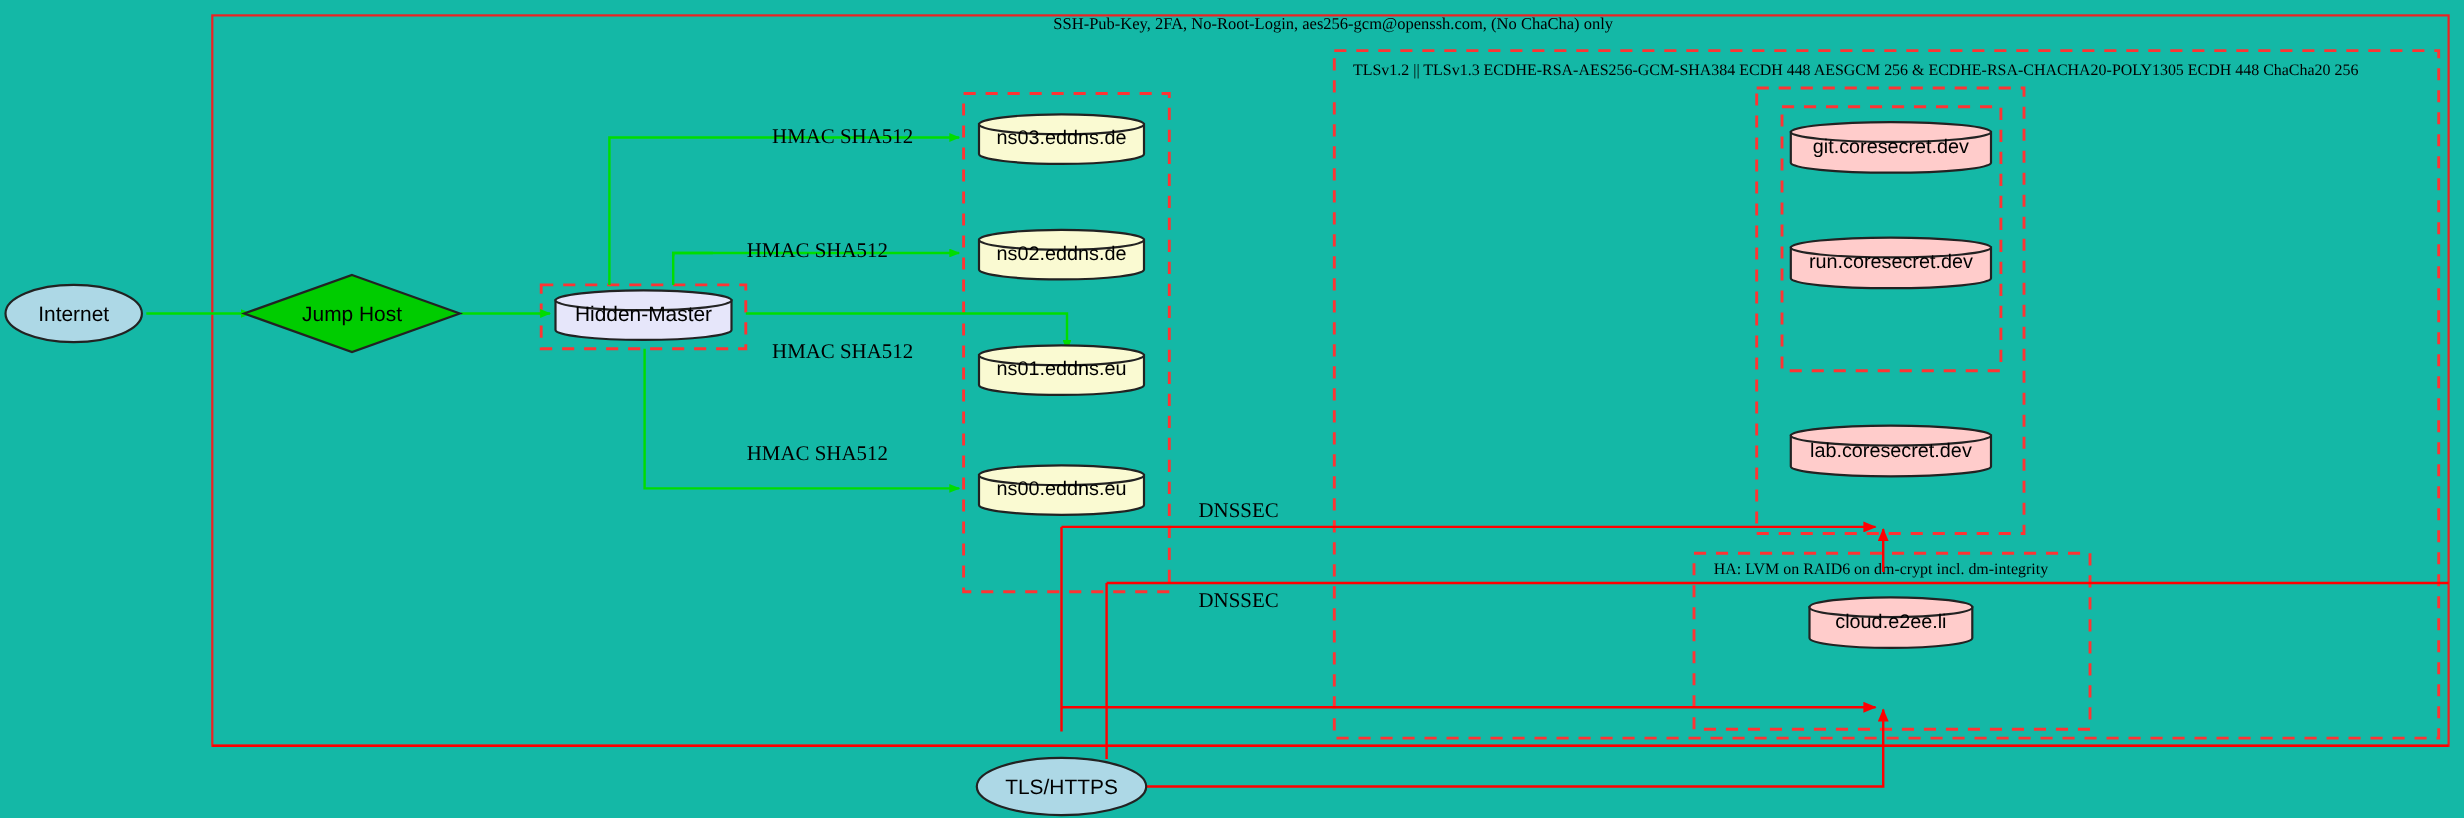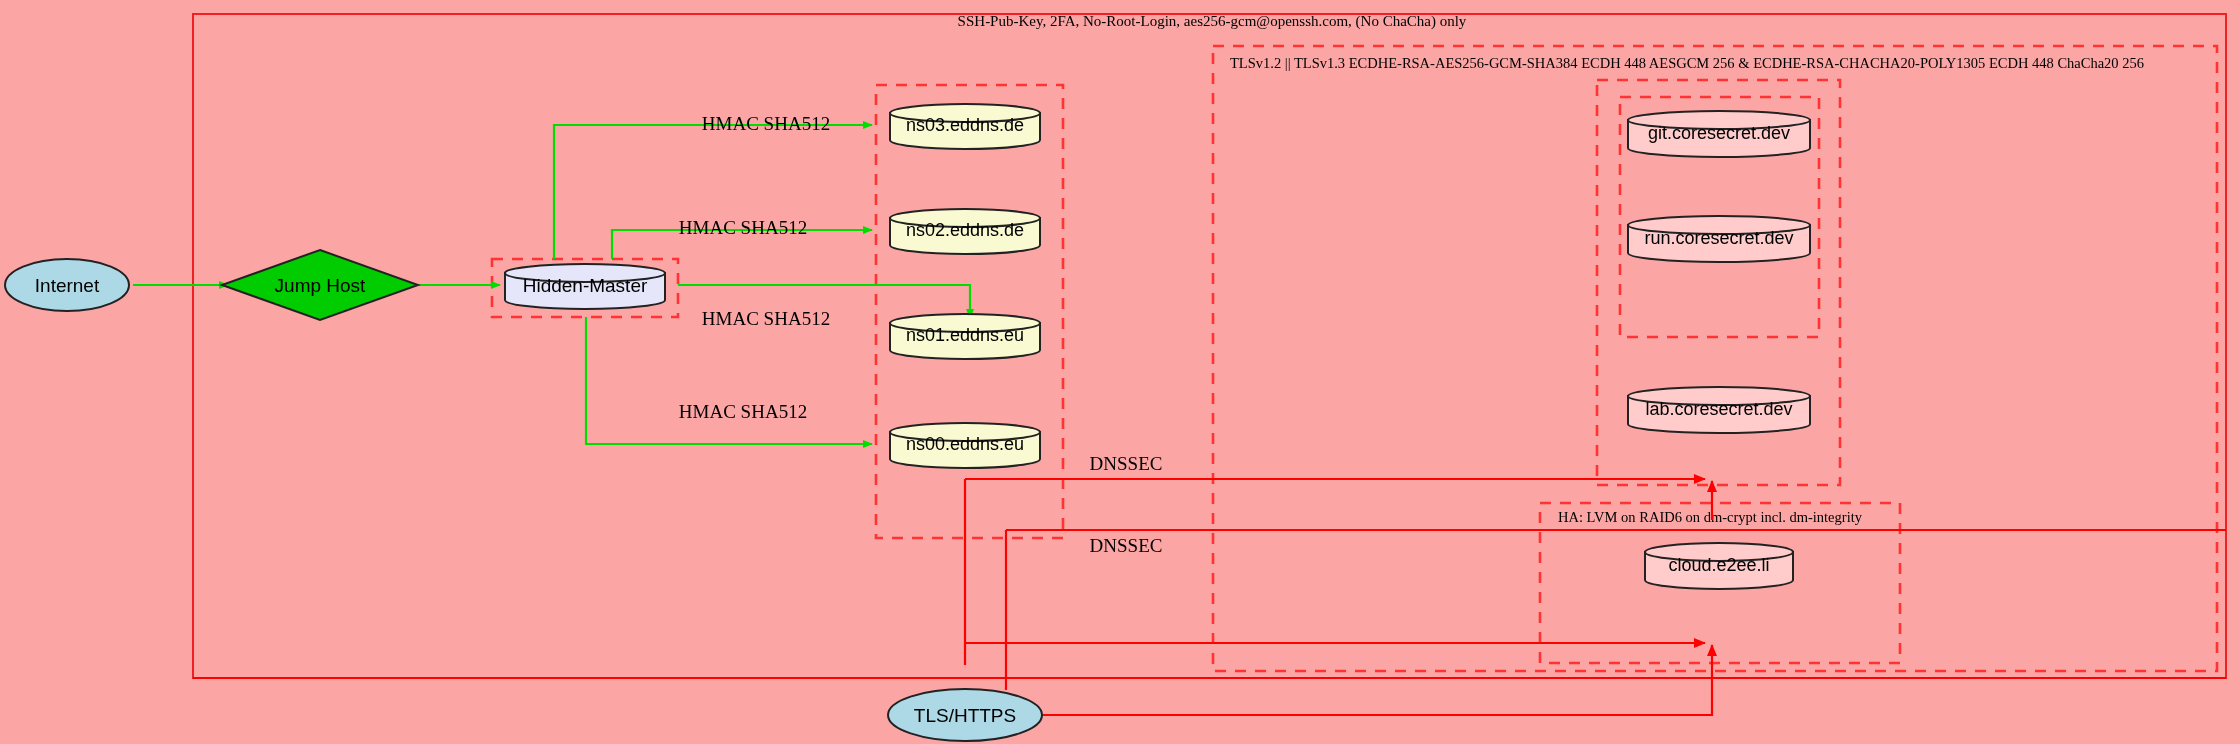--- a/index.html
+++ b/index.html
@@ -8,21 +8,21 @@
     padding: 0;
     background: #ffffff;
   }
   body {
     font-family: "Liberation Sans", sans-serif;
   }
   #diagram-root {
     position: relative;
     width: 2240px;
     height: 744px;
-    background: #fca5a5;
+    background: #14b8a6;
     overflow: hidden;
   }
   svg#diagram-canvas {
     position: absolute;
     left: 0;
     top: 0;
     width: 2240px;
     height: 744px;
   }
   .serif-label {

